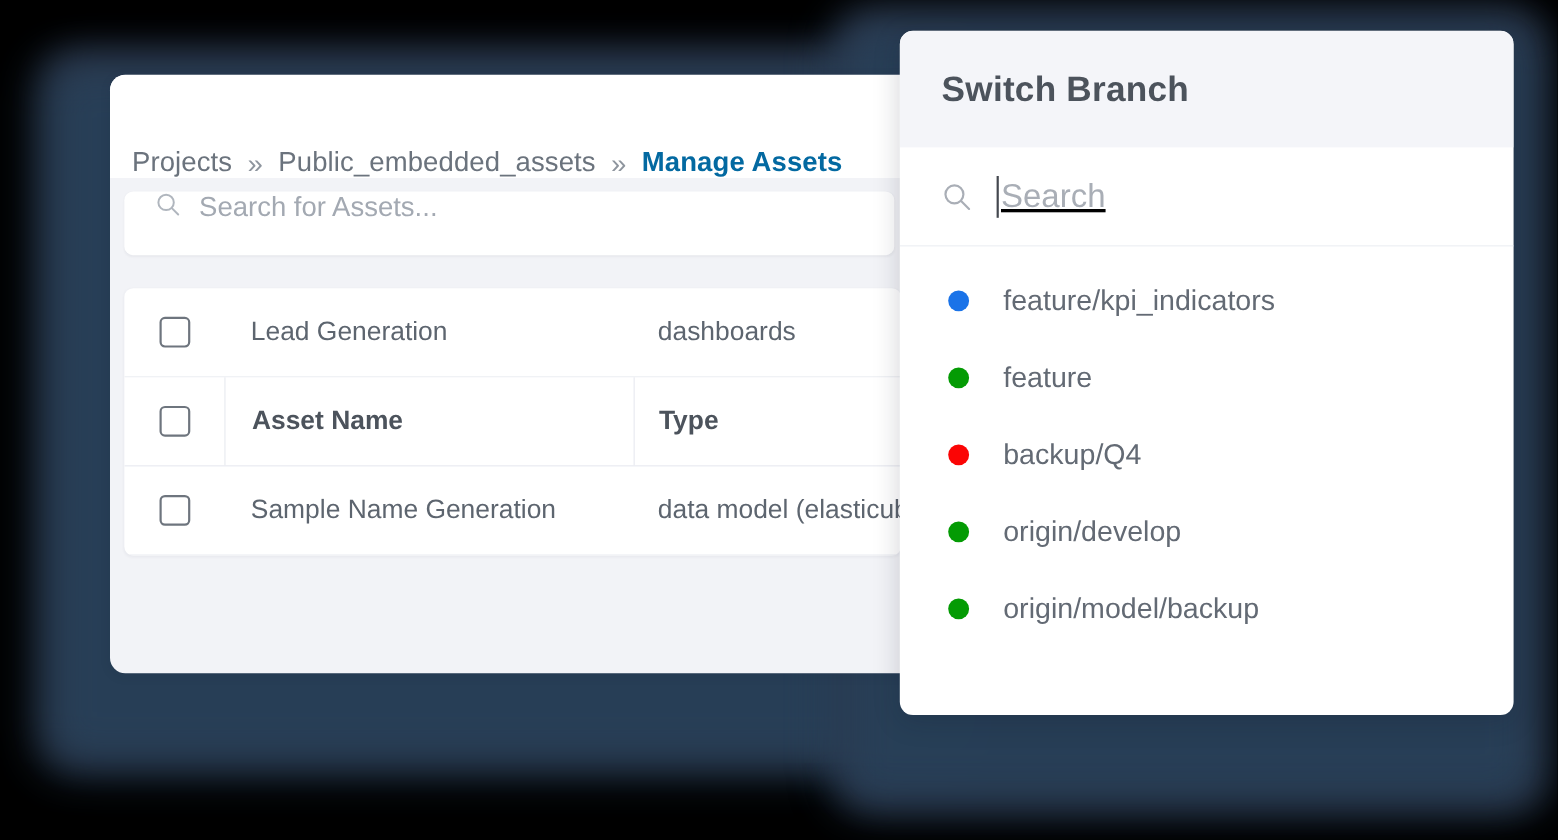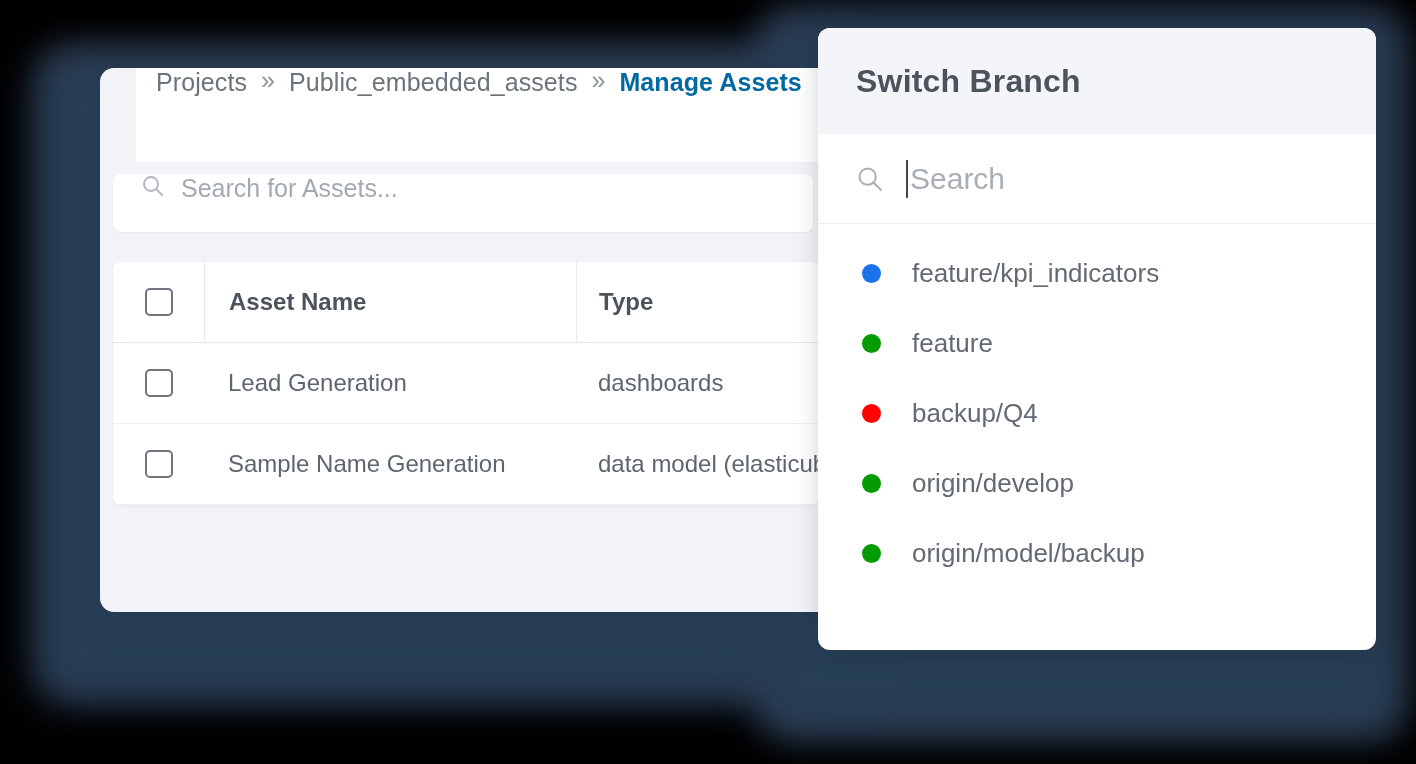--- a/index.html
+++ b/index.html
@@ -47,25 +47,24 @@
     border-radius: 14px 14px 14px 14px;
     overflow: hidden;
     box-shadow: 0 2px 10px rgba(20,26,45,.10);
   }
 
   
   #breadcrumb-bar {
     height: 94px;
     background: #ffffff;
     display: flex;
-    align-items: flex-start;
+    align-items: flex-end;
     padding: 0 0 0 20px;
     box-sizing: border-box;
     white-space: nowrap;
-    margin-left: 36px;
   }
   .crumb {
     font-size: 25px;
     color: #6b737d;
     letter-spacing: .1px;
   }
   .crumb.current {
     color: #0369a1;
     font-weight: 700;
   }
@@ -202,20 +201,21 @@
     font-weight: 700;
     letter-spacing: .2px;
   }
   #branch-search-row {
     height: 90px;
     display: flex;
     align-items: center;
     padding-left: 38px;
     box-sizing: border-box;
     border-bottom: 1px solid #eceef2;
+    text-decoration: underline;
   }
   #branch-search-row .mag {
     width: 28px;
     height: 28px;
   }
   .caret {
     width: 2px;
     height: 38px;
     background: #44484f;
     margin-left: 22px;
@@ -272,41 +272,41 @@
       <div id="asset-search-box">
         <svg class="mag" viewBox="0 0 24 24" fill="none">
           <circle cx="10" cy="10" r="7" stroke="#b0b6be" stroke-width="1.8"></circle>
           <line x1="15.2" y1="15.2" x2="21" y2="21" stroke="#b0b6be" stroke-width="1.8" stroke-linecap="round"></line>
         </svg>
         <span class="ph">Search for Assets...</span>
       </div>
     </div>
 
     <div id="assets-table">
+      <div class="trow body">
+        <div class="cell-check">
+          <div class="checkbox"></div>
+        </div>
+        <div class="cell-name">
+          <span class="td">Lead Generation</span>
+        </div>
+        <div class="cell-type">
+          <span class="td">dashboards</span>
+        </div>
+      </div>
+
       <div class="trow head">
         <div class="cell-check">
           <div class="checkbox"></div>
         </div>
         <div class="cell-name">
           <span class="th">Asset Name</span>
         </div>
         <div class="cell-type">
           <span class="th">Type</span>
-        </div>
-      </div>
-
-      <div class="trow body">
-        <div class="cell-check">
-          <div class="checkbox"></div>
-        </div>
-        <div class="cell-name">
-          <span class="td">Lead Generation</span>
-        </div>
-        <div class="cell-type">
-          <span class="td">dashboards</span>
         </div>
       </div>
 
       <div class="trow body">
         <div class="cell-check">
           <div class="checkbox"></div>
         </div>
         <div class="cell-name">
           <span class="td">Sample Name Generation</span>
         </div>

